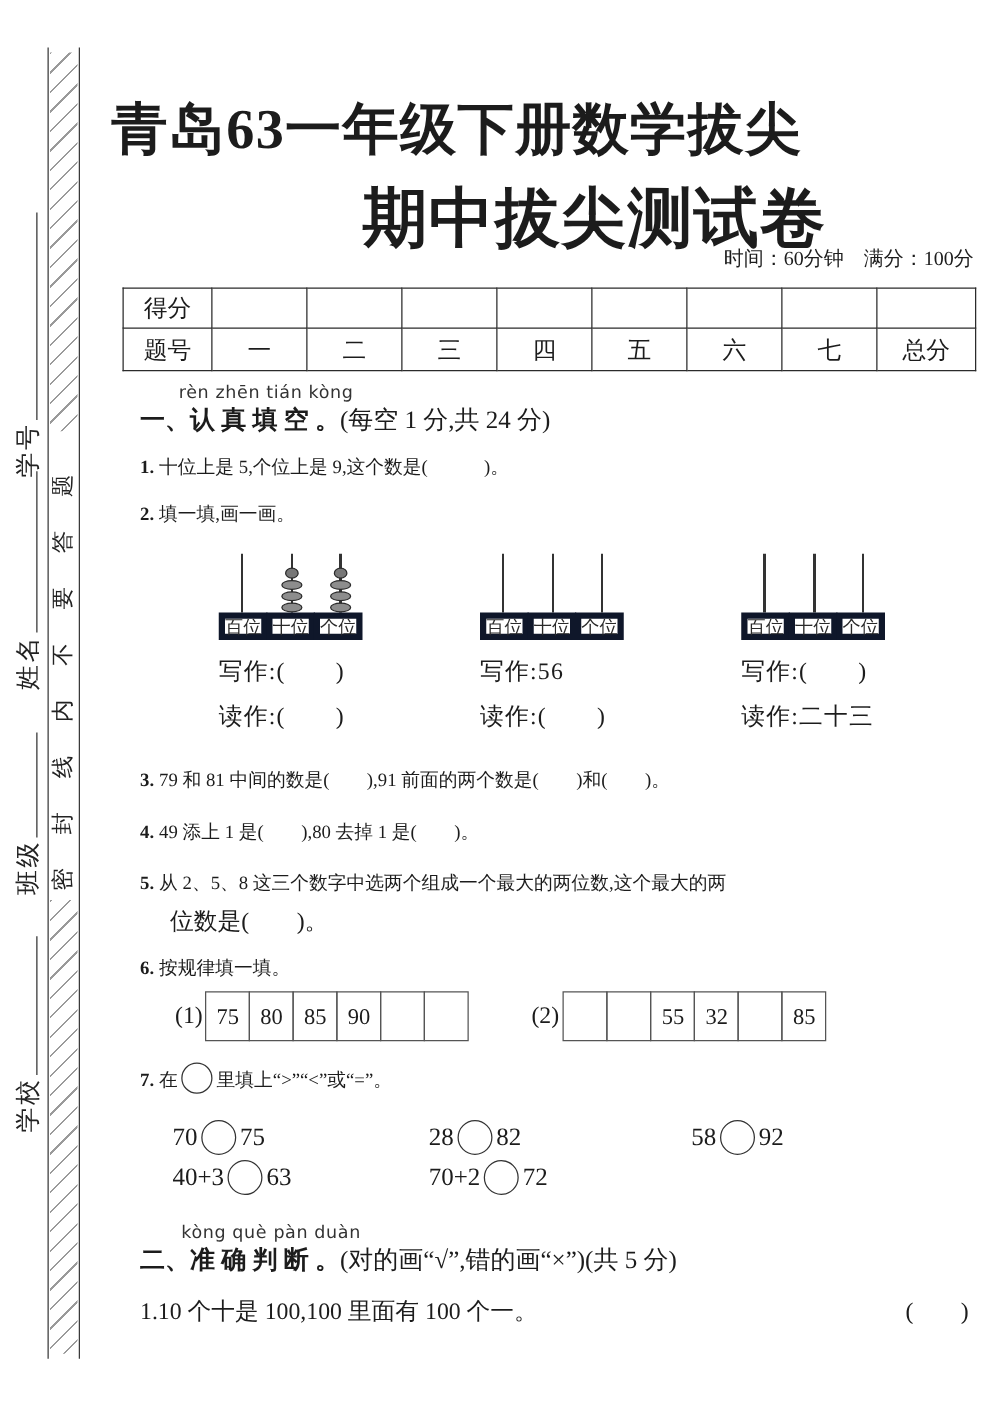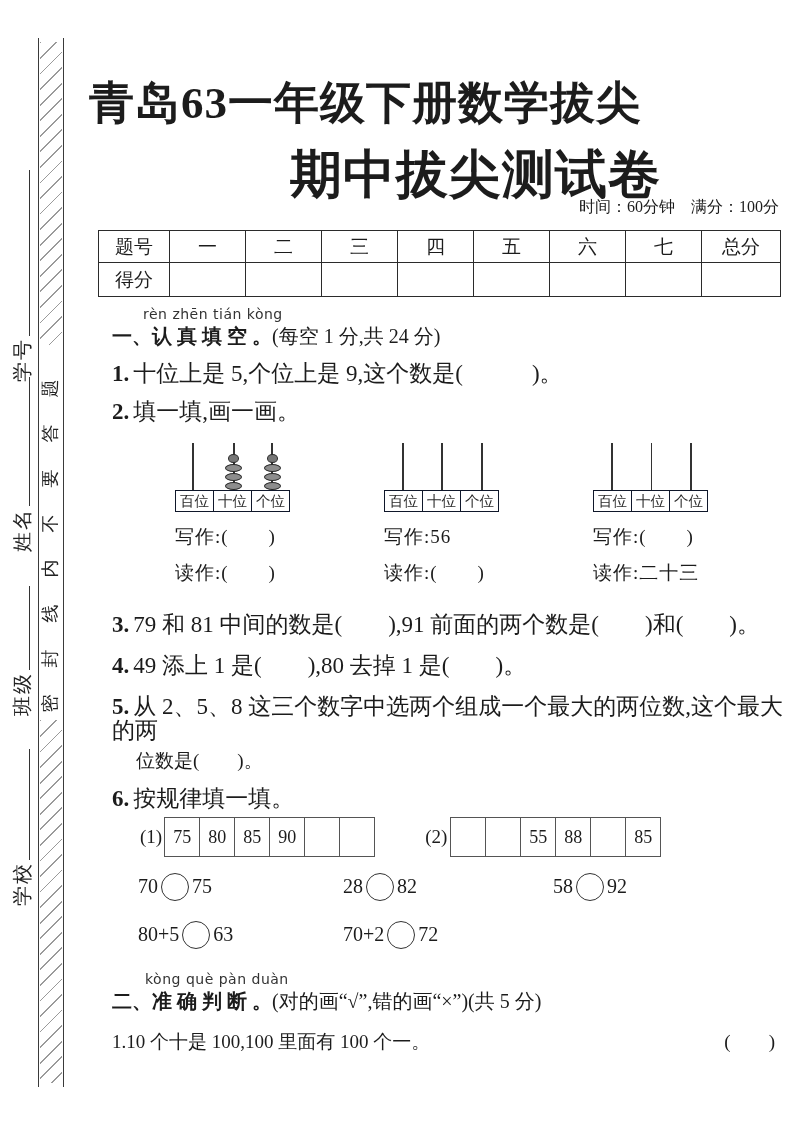--- a/index.html
+++ b/index.html
@@ -102,21 +102,21 @@
     color: #333;
     letter-spacing: 0.5px;
   }
   .pinyin1 { margin: 9px 0 0 45px; }
   .pinyin2 { margin: 22px 0 0 47px; }
 
   .sec-head { margin: 1px 0 0 14px; font-size: 20px; line-height: 26px; }
   .sec-head .num, .sec-head .ttl { font-weight: bold; }
   .sec-head .note { font-weight: normal; }
 
-  .q { margin: 13px 0 0 14px; font-size: 23px; line-height: 24px; }
+  .q { margin: 13px 0 0 14px; font-size: 15px; line-height: 24px; }
   .q .qnum { font-weight: bold; margin-right: 4px; }
   .q2 { margin-top: 14px; }
   .q3 { margin-top: 27px; }
   .q4 { margin-top: 17px; }
   .q5 { margin-top: 17px; }
   .q5b { margin: 5px 0 0 38px; font-size: 19px; }
   .q6 { margin-top: 13px; }
   .q7 { margin-top: 17px; line-height: 30px; }
 
   
@@ -133,21 +133,21 @@
     width: 17px; height: 8px;
     background: #8d8d8d;
     border: 1px solid #2a2a2a;
     border-radius: 50%;
     margin-top: 1px;
   }
   .bead:first-child { width: 11px; height: 9px; background: #777; }
   .pv-box { display: flex; }
   .pv-cell {
     width: 39px; height: 22px;
-    border: 1px solid #0f172a;
+    border: 5px solid #0f172a;
     margin-left: -1px;
     display: flex; align-items: center; justify-content: center;
     font-size: 14.5px; color: #2a2a2a;
   }
   .pv-cell:first-child { margin-left: 0; }
   .wz { margin-top: 12px; font-size: 19px; letter-spacing: 1px; }
   .dz { margin-top: 10px; font-size: 19px; letter-spacing: 1px; }
 
   
   .seq-row { margin: 6px 0 0 42px; display: flex; align-items: center; font-size: 19px; }
@@ -170,21 +170,21 @@
     border: 1.5px solid #333;
     border-radius: 50%;
     vertical-align: -8px;
     margin: 0 3px;
   }
   .circle.sm { width: 25px; height: 25px; vertical-align: -6px; }
   .cmp-grid {
     margin: 16px 0 0 40px;
     display: grid;
     grid-template-columns: 205px 210px 1fr;
-    row-gap: 20px;
+    row-gap: 4px;
     font-size: 20px;
     align-items: center;
   }
   .cmp-item { white-space: nowrap; }
 
   
   .q-judge {
     margin: 15px 0 0 14px;
     padding-right: 18px;
     font-size: 19px;
@@ -235,41 +235,41 @@
           <col style="width:76px">
           <col style="width:76px">
           <col style="width:76px">
         <col style="width:76px">
           <col style="width:76px">
           <col style="width:76px">
         <col style="width:79px">
       </colgroup>
       <tbody>
           <tr>
+        <td>得分</td>
+        <td></td>
+        <td></td>
+        <td></td>
+        <td></td>
+        <td></td>
+        <td></td>
+        <td></td>
+        <td></td>
+      </tr>
+      <tr>
         <td>题号</td>
         <td>一</td>
         <td>二</td>
         <td>三</td>
         <td>四</td>
         <td>五</td>
         <td>六</td>
         <td>七</td>
         <td>总分</td>
       </tr>
-      <tr>
-        <td>得分</td>
-        <td></td>
-        <td></td>
-        <td></td>
-        <td></td>
-        <td></td>
-        <td></td>
-        <td></td>
-        <td></td>
-      </tr>
     </tbody>
       </table>
 
     <div class="pinyin pinyin1">rèn zhēn tián kòng</div>
     <div class="sec-head">
       <span class="num">一、</span><span class="ttl">认 真 填 空 。</span><span class="note">(每空 1 分,共 24 分)</span>
     </div>
 
     <div class="q">
       <span class="qnum">1.</span><span>十位上是 5,个位上是 9,这个数是(　　　)。</span>
@@ -355,32 +355,35 @@
         <div class="seq-cell">85</div>
         <div class="seq-cell">90</div>
         <div class="seq-cell"></div>
         <div class="seq-cell"></div>
       </div>
       <span class="seq-label2">(2)</span>
       <div class="seq-table">
         <div class="seq-cell"></div>
         <div class="seq-cell"></div>
         <div class="seq-cell">55</div>
-        <div class="seq-cell">88</div>
+        <div class="seq-cell">32</div>
         <div class="seq-cell"></div>
         <div class="seq-cell">85</div>
       </div>
     </div>
 
+    <div class="q q7">
+      <span class="qnum">7.</span><span>在</span><span class="circle sm"></span><span>里填上“&gt;”“&lt;”或“=”。</span>
+    </div>
 
     <div class="cmp-grid">
       <span class="cmp-item"><span>70</span><span class="circle"></span><span>75</span></span>
       <span class="cmp-item"><span>28</span><span class="circle"></span><span>82</span></span>
       <span class="cmp-item"><span>58</span><span class="circle"></span><span>92</span></span>
-      <span class="cmp-item"><span>80+5</span><span class="circle"></span><span>63</span></span>
+      <span class="cmp-item"><span>40+3</span><span class="circle"></span><span>63</span></span>
       <span class="cmp-item"><span>70+2</span><span class="circle"></span><span>72</span></span>
     </div>
 
     <div class="pinyin pinyin2">kòng què pàn duàn</div>
     <div class="sec-head">
       <span class="num">二、</span><span class="ttl">准 确 判 断 。</span><span class="note">(对的画“√”,错的画“×”)(共 5 分)</span>
     </div>
     <div class="q-judge">
       <span><span class="qnum">1.</span><span>10 个十是 100,100 里面有 100 个一。</span></span>
       <span>(　　)</span>

